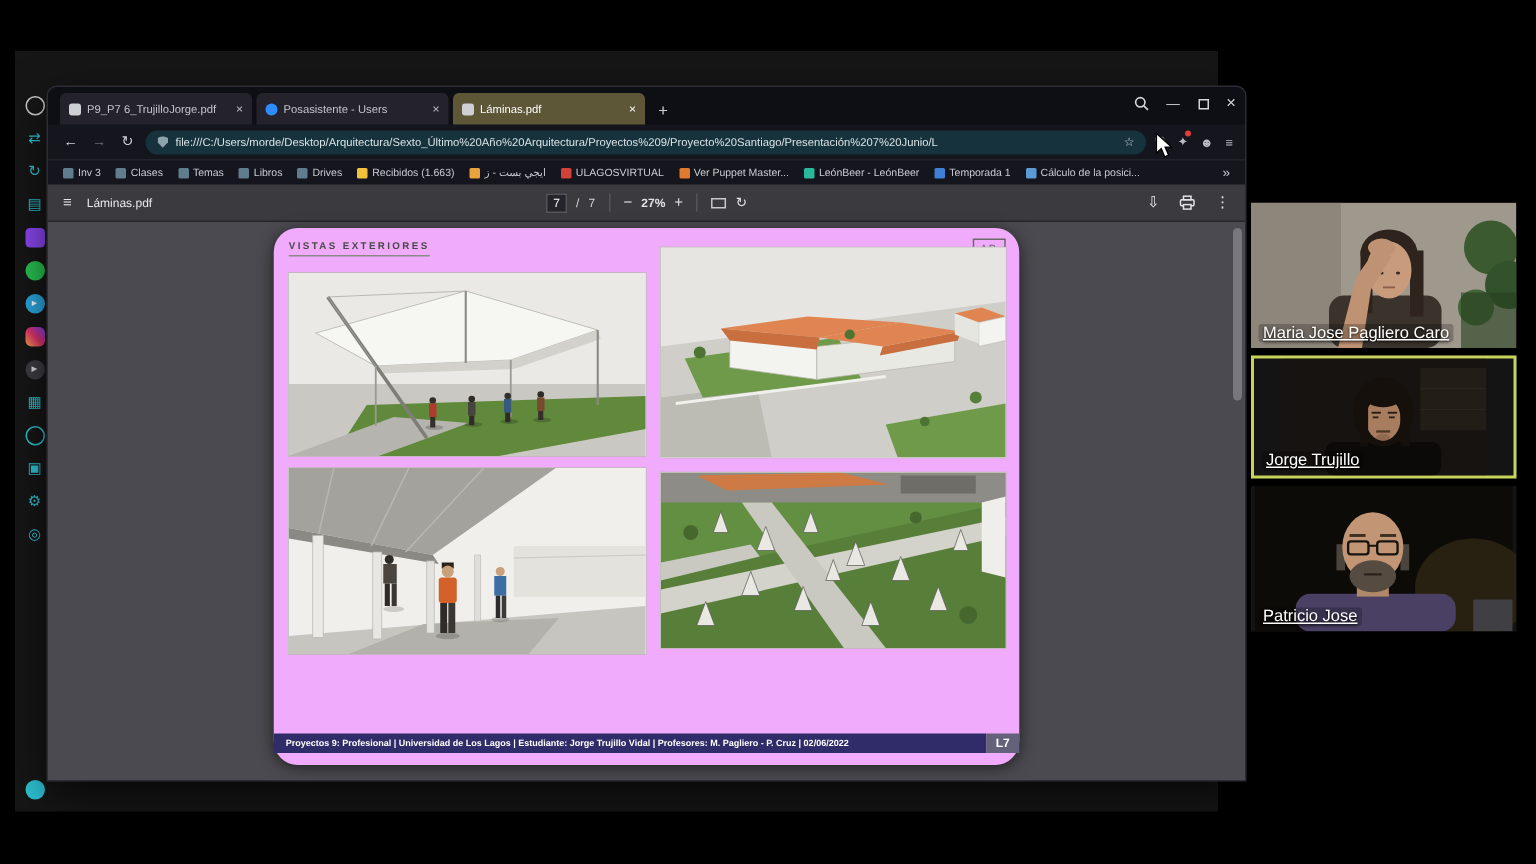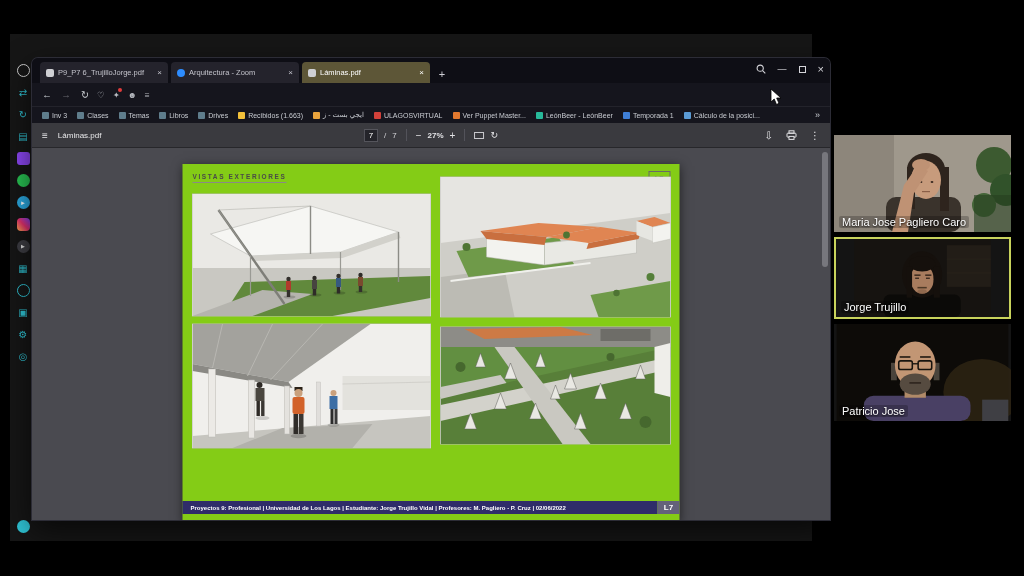--- a/index.html
+++ b/index.html
@@ -69,22 +69,22 @@
   .ptot { font-size:8px; color:#d6d6da; }
   .tsep { width:1px; height:12px; background:#55555c; margin:0 3px; }
   .zoomtxt { font-size:8px;font-weight:bold; }
   .fitbox { width:10px; height:7px; border:1px solid #c8c8cd; display:inline-block; }
   .pdf-right { margin-left:auto; display:flex; gap:13px; align-items:center; }
 
   .viewport { flex:1; position:relative; background:#4a4a50; }
   .vthumb { position:absolute; right:2px; top:4px; width:6px; height:115px;
             background:#77777d; border-radius:3px; }
 
-  .page { position:absolute; left:50%; transform:translateX(-50%); top:16px;
-          width:497px; height:358px; background:#84cc16; box-shadow:0 2px 10px rgba(0,0,0,.55); }
+  .page { position:absolute; left:50%; transform:translateX(-50%); top:4px;
+          width:497px; height:358px; background:#f0abfc; box-shadow:0 2px 10px rgba(0,0,0,.55);border-radius:16px; }
   .sheet-title { position:absolute; left:10px; top:9px; font-size:6.5px; font-weight:bold;
                  letter-spacing:1.6px; color:#4a4a48; border-bottom:0.5px solid #8a8a86; padding-bottom:2px; }
   .areq { position:absolute; right:9px; top:7px; width:22px; height:22px; border:1px solid #6a6a66;
           display:flex; flex-direction:column; align-items:center; justify-content:center;
           font-size:6px; letter-spacing:1.5px; color:#555; line-height:1.15; }
   .render { position:absolute; box-shadow:0 0 0 0.5px #b9b9b3; overflow:hidden; background:#eceae6; }
   .render svg { display:block; }
   .r1 { left:10px; top:30px;  width:238px; height:122px; }
   .r2 { left:258px; top:13px; width:230px; height:140px; }
   .r3 { left:10px; top:160px; width:238px; height:124px; }
@@ -95,21 +95,21 @@
   .f-code { width:22px; background:#64617a; color:#fff; font-size:8px; font-weight:bold;
             display:flex; align-items:center; justify-content:center; }
 
   
   .panel { position:absolute; left:834px; top:135px; width:177px; }
   .tile { position:relative; width:177px; height:97px; background:#141414; overflow:hidden; margin-bottom:5px; }
   .tile.active { height:82px; border:2px solid #c8d35c; }
   .tile svg { width:100%; height:100%; display:block; }
   .pname { position:absolute; left:5px; bottom:4px; font-size:11px; color:#fff;
            text-shadow:0 1px 2px rgba(0,0,0,.9); background:rgba(0,0,0,.22);
-           padding:0 3px; border-radius:2px; }
+           padding:0 3px; border-radius:2px;text-decoration:underline; }
 
   .cursor { position:absolute; left:770px; top:88px; }
 </style>
 </head>
 <body>
 
 <div class="share">
 
   <div class="dock">
     <span class="dock-item" style="border:1.2px solid #cfcfcf;border-radius:50%"></span>
@@ -132,21 +132,21 @@
   <div class="browser">
 
     <div class="tabbar">
       <div class="tab">
         <span class="fav" style="background:#cfd0d4"></span>
         <span class="tab-title">P9_P7 6_TrujilloJorge.pdf</span>
         <span class="tab-close">×</span>
       </div>
       <div class="tab">
         <span class="fav" style="background:#2d8cff;border-radius:50%"></span>
-        <span class="tab-title">Arquitectura - Zoom</span>
+        <span class="tab-title">Posasistente - Users</span>
         <span class="tab-close">×</span>
       </div>
       <div class="tab active">
         <span class="fav" style="background:#cfd0d4"></span>
         <span class="tab-title">Láminas.pdf</span>
         <span class="tab-close">×</span>
       </div>
       <span class="newtab">+</span>
 
       <div class="wc">
@@ -157,20 +157,25 @@
         <span>—</span>
         <span class="wc-box"></span>
         <span style="font-size:11px">×</span>
       </div>
     </div>
 
     <div class="navbar">
       <span class="navbtn">←</span>
       <span class="navbtn dim">→</span>
       <span class="navbtn">↻</span>
+      <div class="urlfield">
+        <span class="shield"></span>
+        <span class="urltext">file:///C:/Users/morde/Desktop/Arquitectura/Sexto_Último%20Año%20Arquitectura/Proyectos%209/Proyecto%20Santiago/Presentación%207%20Junio/L</span>
+        <span class="fld-ic">☆</span>
+      </div>
       <div class="nav-icons">
         <span>♡</span>
         <span class="nav-ic">
           <span>✦</span>
           <span class="notif-dot"></span>
         </span>
         <span>☻</span>
         <span>≡</span>
       </div>
     </div>

